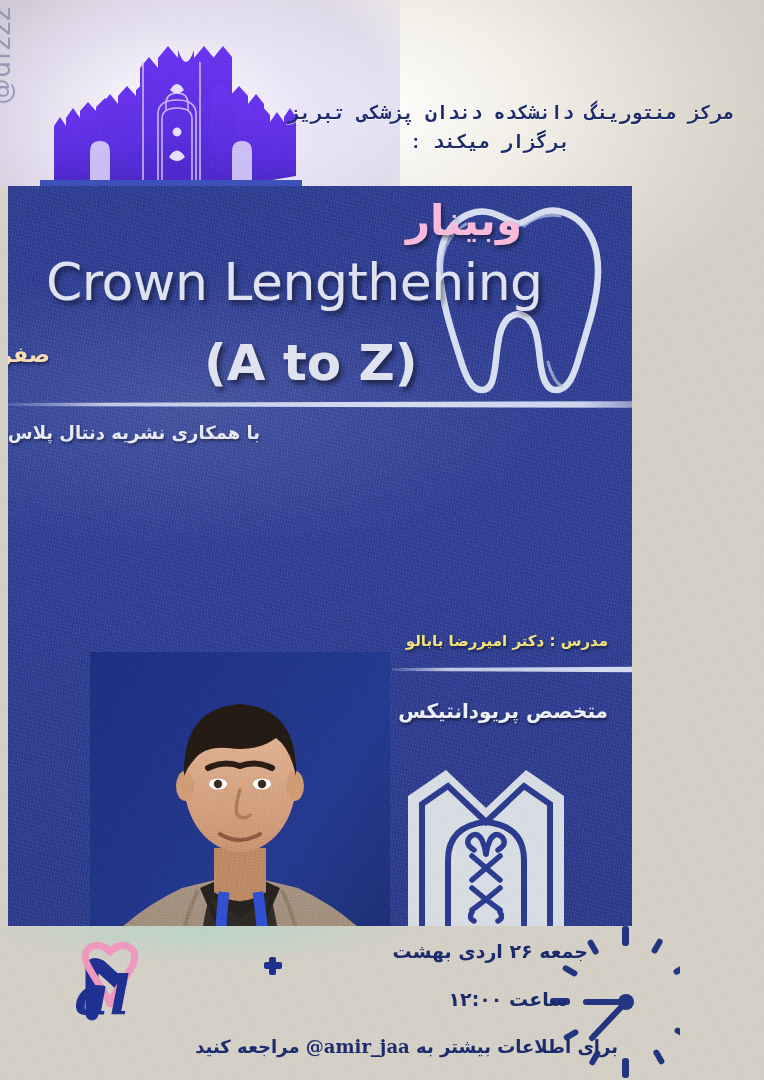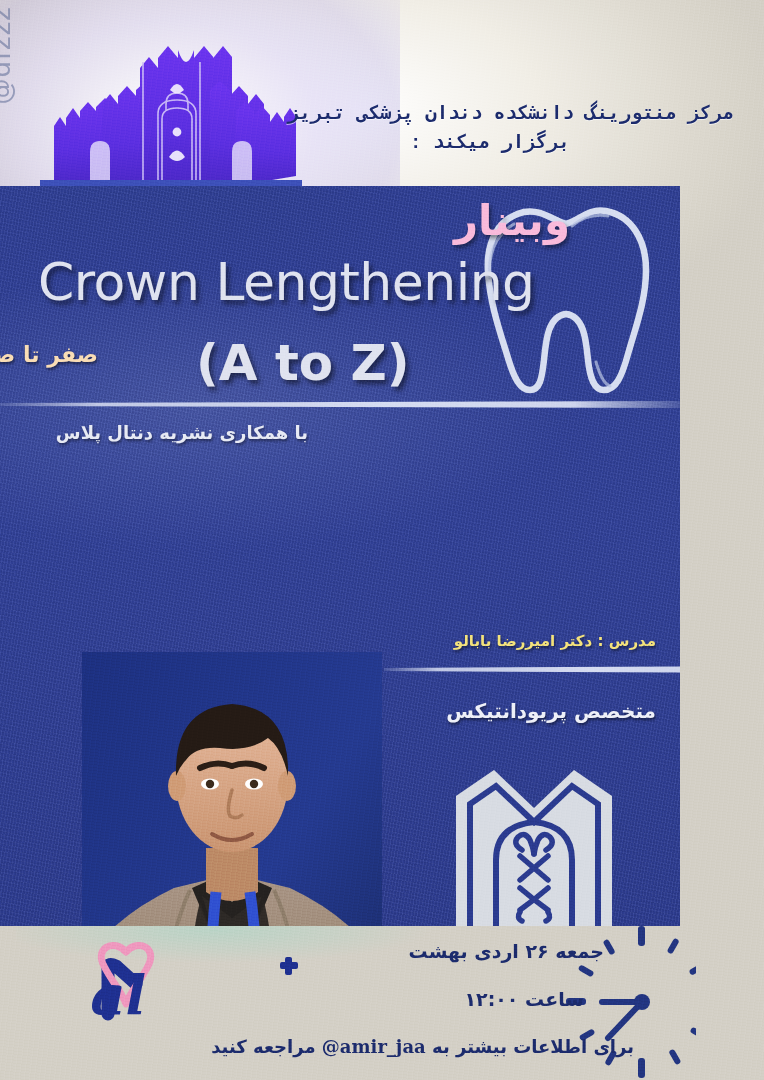--- a/index.html
+++ b/index.html
@@ -53,21 +53,21 @@
     position:absolute; left:-16px; top:6px; z-index:45;
     transform:rotate(-90deg); transform-origin:left top;
     color:#5d6b96; opacity:.55; font-size:26px; letter-spacing:1px;
     direction:ltr; white-space:nowrap;
     font-family:"DejaVu Sans","Liberation Sans",sans-serif;
   }
   .watermark-inner{ display:block; transform:translate(-100%,0) translateY(2px); }
 
   
   .blue-band{
-    position:absolute; left:0; top:186px; width:680px; height:740px;
+    position:absolute; left:8px; top:186px; width:624px; height:740px;
     background:
       radial-gradient(ellipse 520px 200px at 30% 30%, rgba(120,135,200,.30) 0%, rgba(120,135,200,0) 70%),
       linear-gradient(180deg,#2f3f96 0%,#31419a 45%,#2d3c90 100%);
     overflow:hidden;
     padding-left:25px;
   }
   .blue-band::before{
     content:""; position:absolute; inset:0;
     background-image:
       repeating-linear-gradient(100deg, rgba(255,255,255,.045) 0 1px, rgba(0,0,0,.05) 1px 3px),
@@ -139,21 +139,21 @@
   
   .uni-logo{ position:absolute; right:60px; top:578px; width:172px; height:168px; z-index:5; }
 
   
   .portrait{
     position:absolute; left:82px; top:466px; width:300px; height:460px; z-index:7;
     overflow:hidden;
   }
 
   
-  .bottom-zone{ position:absolute; left:16px; top:926px; width:680px; height:154px; overflow:hidden; }
+  .bottom-zone{ position:absolute; left:0; top:926px; width:680px; height:154px; overflow:hidden; }
   .bottom-zone .glow{
     position:absolute; left:0; top:-20px; width:764px; height:80px;
     background:radial-gradient(ellipse 300px 46px at 26% 30%, rgba(164,214,198,.55) 0%, rgba(164,214,198,0) 72%);
   }
   .clock{ position:absolute; right:-26px; top:-4px; width:160px; height:160px; }
 
   .date-line{
     position:absolute; right:92px; top:14px; z-index:6;
     color:#1b2a6b; font-size:19px; font-weight:bold; direction:rtl; white-space:nowrap;
   }

